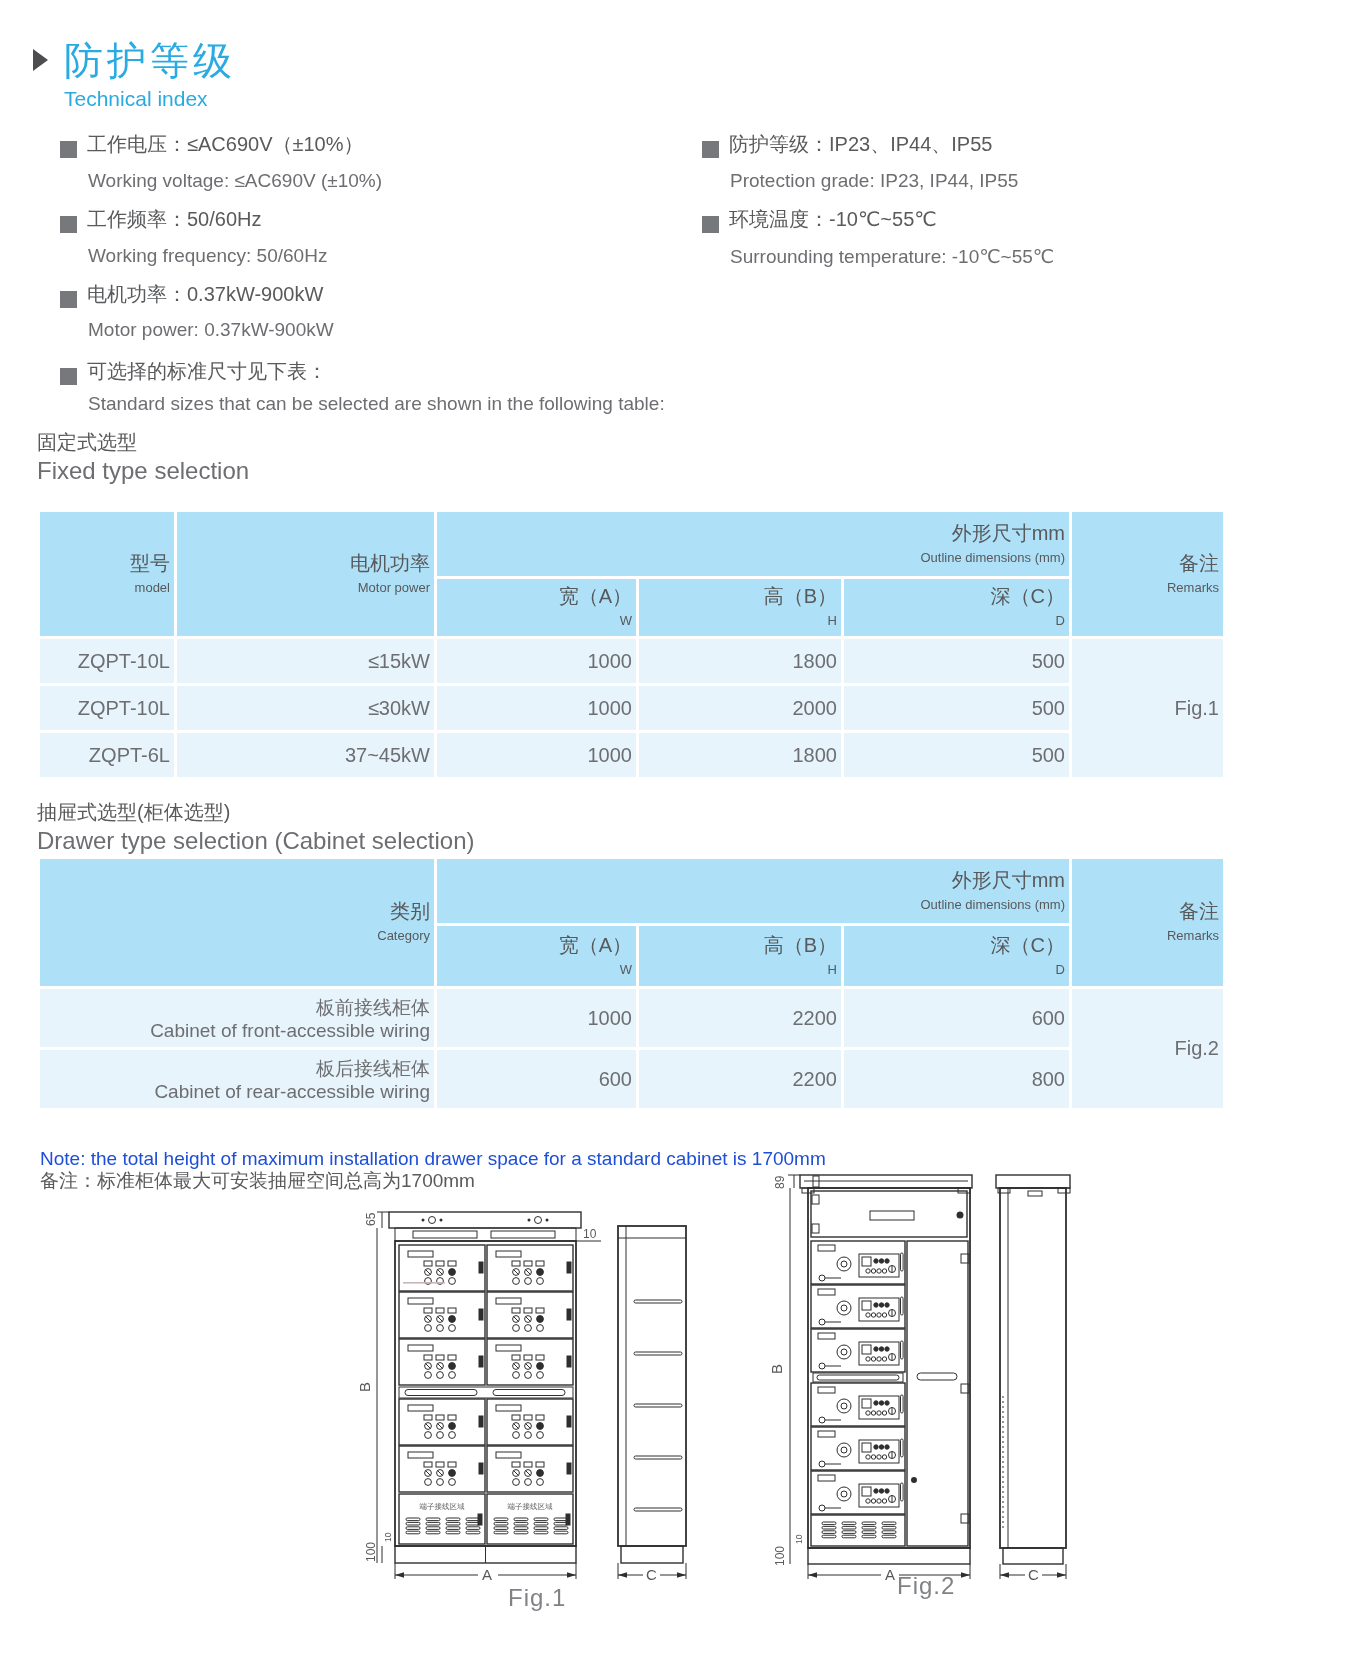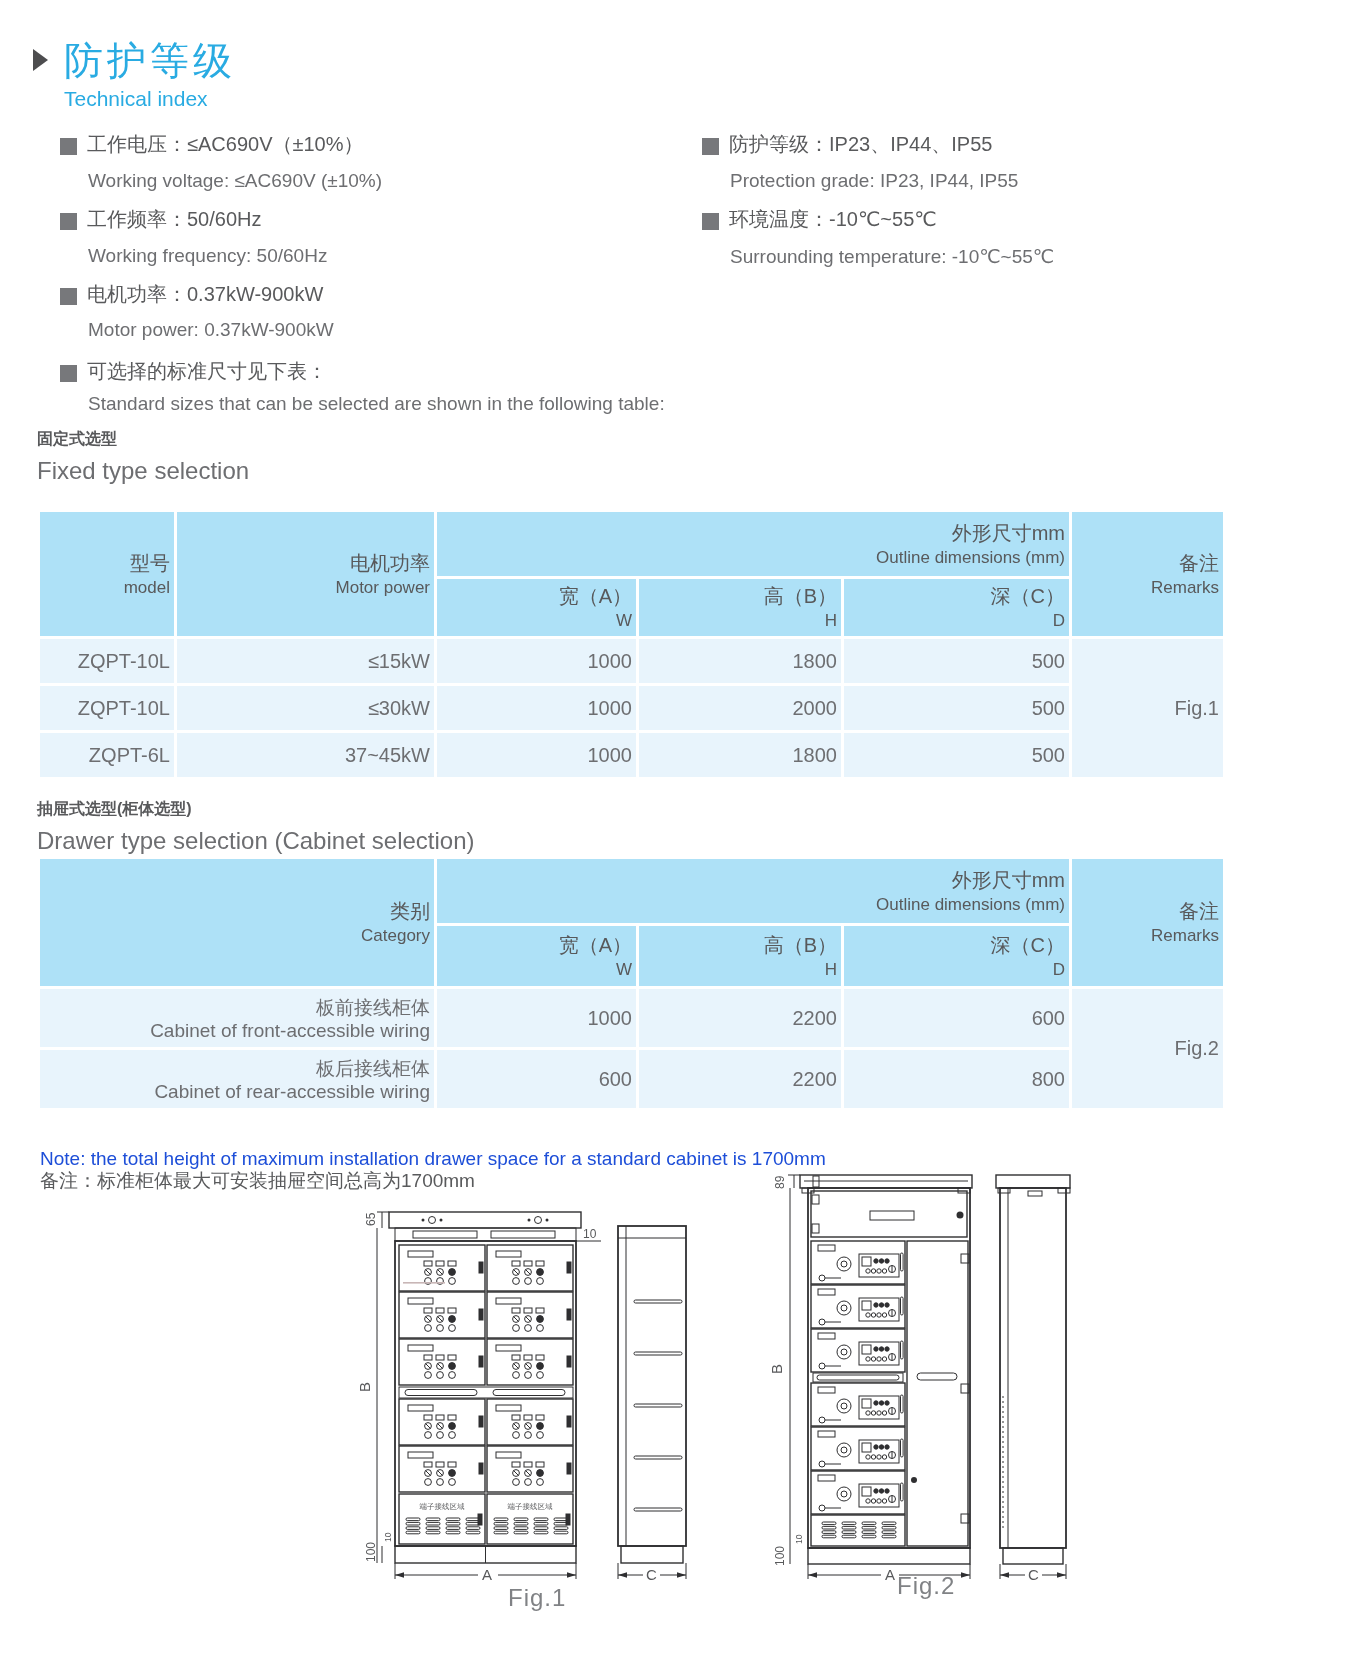--- a/index.html
+++ b/index.html
@@ -7,31 +7,31 @@
   body {
     position:relative; width:1357px; height:1660px; background:#ffffff;
     font-family:"Liberation Sans","DejaVu Sans",sans-serif; color:#6D6E71;
     overflow:hidden;
   }
   .abs { position:absolute; }
   .arrow-icon { left:33px; top:49px; width:0; height:0;
     border-left:15px solid #4D4D4F; border-top:11px solid transparent; border-bottom:11px solid transparent; }
   .title-cn { left:64px; top:34px; font-size:39px; color:#29ABE2; letter-spacing:4px; }
   .title-en { left:64px; top:87px; font-size:21px; color:#29ABE2; }
-  .spec-cn { display:flex; align-items:center; font-size:20px; color:#595A5C; white-space:nowrap; }
+  .spec-cn { display:flex; align-items:flex-end; font-size:20px; color:#595A5C; white-space:nowrap; }
   .spec-cn .sq { width:17px; height:17px; background:#77787B; margin:3px 10px 0 0; flex:none; }
   .spec-en { font-size:19px; color:#6D6E71; white-space:nowrap; }
-  .cap-cn { font-size:16px; color:#58595B;font-weight:bold; }
+  .cap-cn { font-size:20px; color:#58595B; }
   .cap-en { font-size:24px; color:#6D6E71; }
   table.spec { position:absolute; left:37px; border-collapse:separate; border-spacing:3px; table-layout:fixed; }
   table.spec th, table.spec td { text-align:right; vertical-align:middle; padding:4px; font-weight:normal; }
   table.spec thead th { background:#AEE1F7; color:#58595B; }
   table.spec tbody td { background:#E8F4FC; color:#6D6E71; font-size:20px; }
   .cnh { font-size:20px; line-height:27px; }
-  .enh { font-size:17px; line-height:22px; }
+  .enh { font-size:13px; line-height:22px; }
   .cnl { font-size:19px; line-height:25px; }
   .enl { font-size:19px; line-height:22px; }
   .t1 .h1 th { height:64px; }
   .t1 .h2 th { height:56px; }
   .t1 tbody td { height:44px;margin-left:43px; }
   .t2 .h1 th { height:64px; }
   .t2 .h2 th { height:60px; }
   .t2 tbody td { height:58px; }
   .remark-cell { font-size:21px; }
   .note-cn { font-size:19px; color:#595A5C; }

